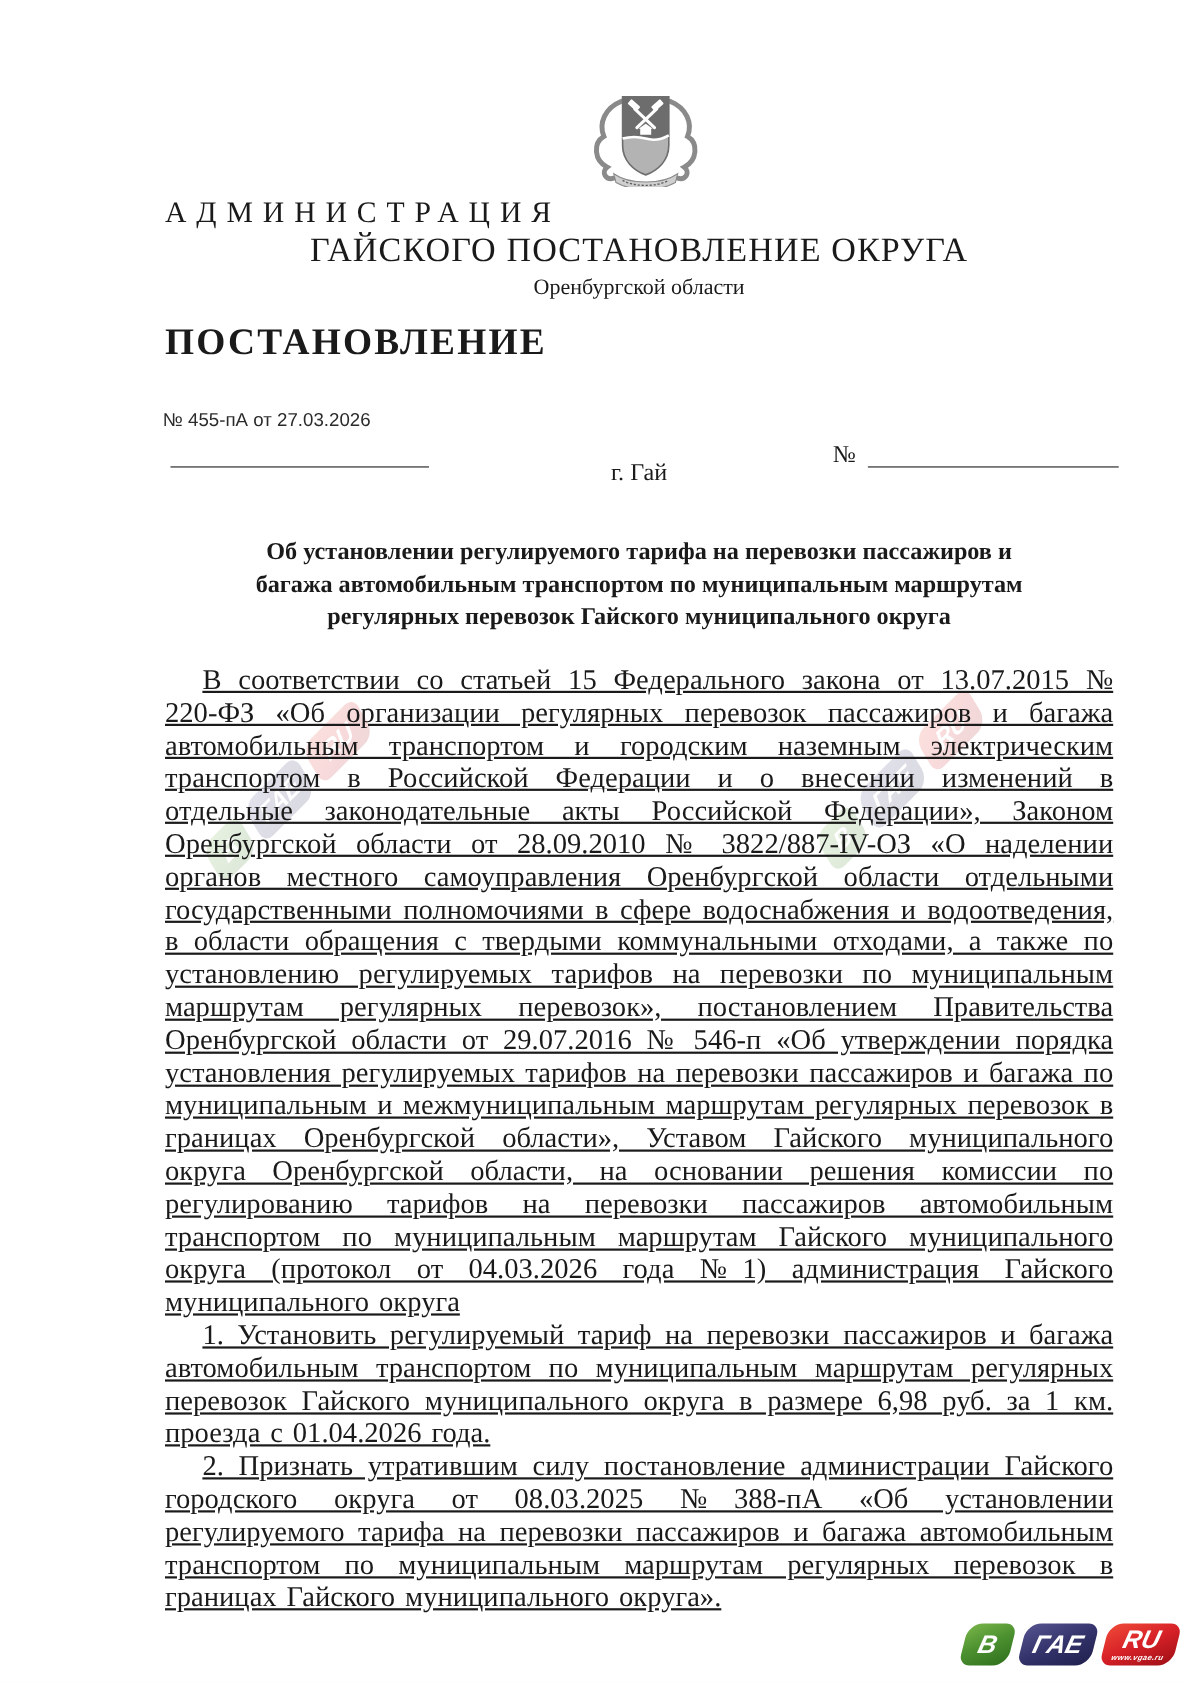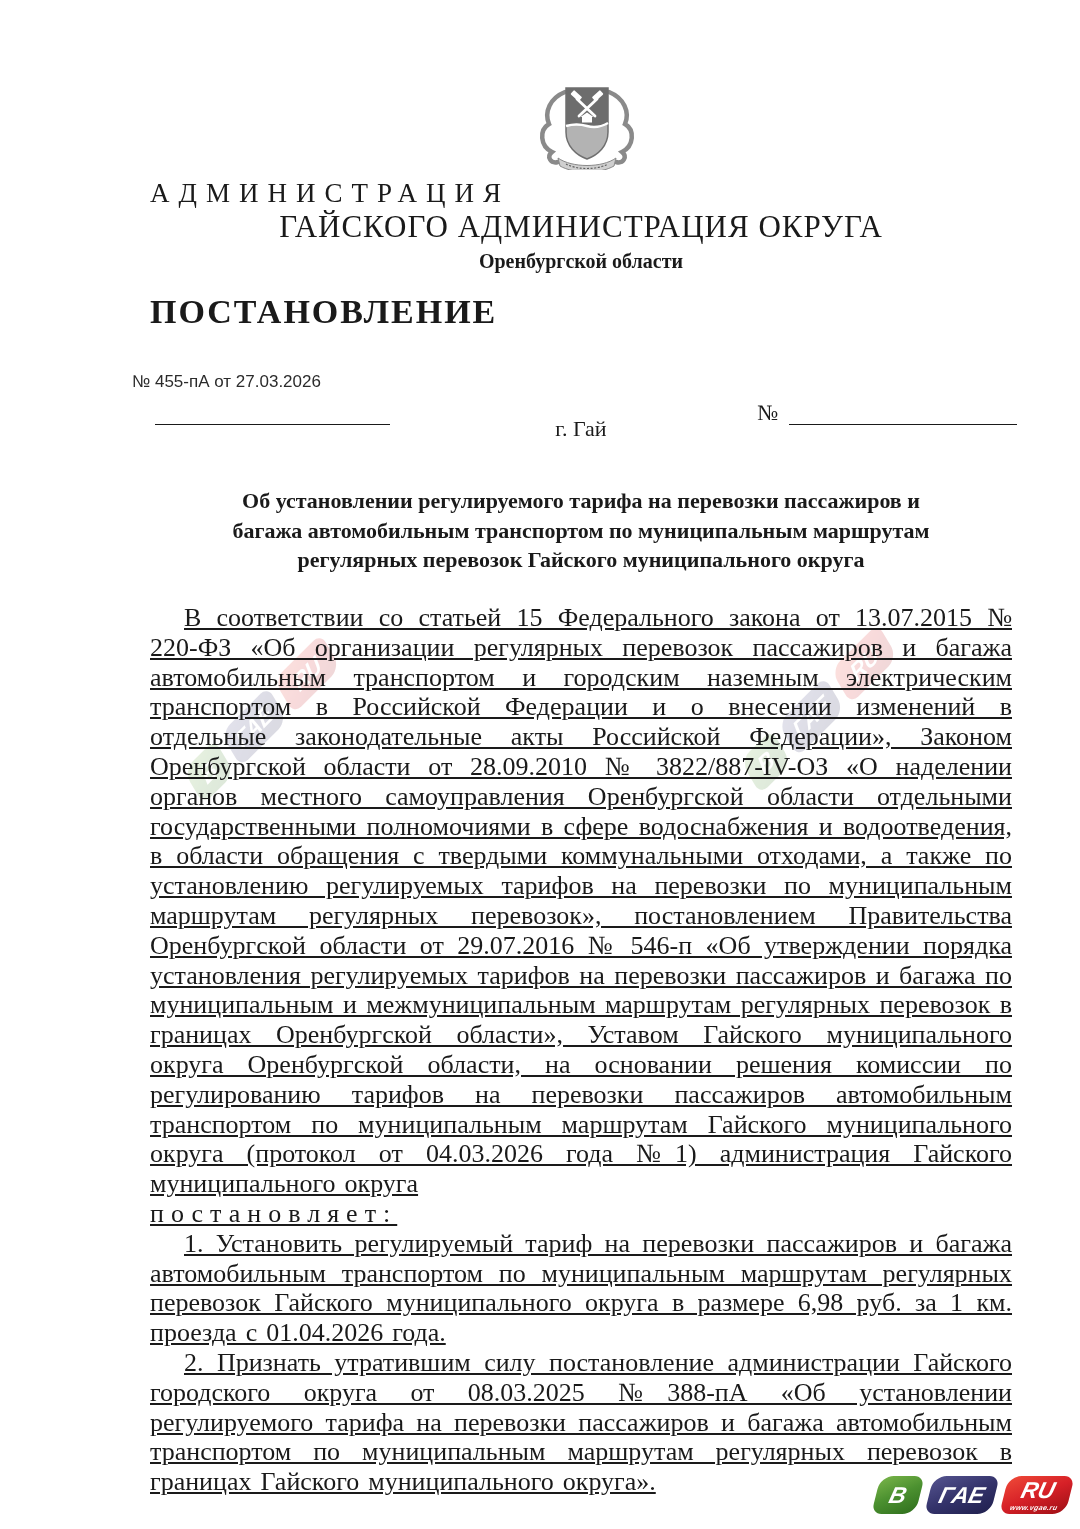--- a/index.html
+++ b/index.html
@@ -12,25 +12,25 @@
     font-family:"Liberation Serif", serif;
     color:#1a1a1a;
   }
   
   .emblem{position:absolute;left:531px;top:80px;width:112px;height:90px;}
   .org1{position:absolute;left:150px;top:178px;width:862px;text-align:left;
         font-size:27px;letter-spacing:9px;white-space:nowrap;}
   .org2{position:absolute;left:150px;top:209px;width:862px;text-align:center;
         font-size:31px;letter-spacing:1px;white-space:nowrap;}
   .org3{position:absolute;left:150px;top:250px;width:862px;text-align:center;
-        font-size:20px;font-weight:bold;}
+        font-size:20px;font-weight:normal;}
   .doctype{position:absolute;left:150px;top:293px;width:862px;
         font-size:34px;font-weight:bold;letter-spacing:2px;}
   
-  .stamp{position:absolute;left:132px;top:372px;
+  .stamp{position:absolute;left:148px;top:372px;
         font-family:"Liberation Sans", sans-serif;font-size:17px;color:#2b2b2b;}
   .sig-line{position:absolute;left:155px;top:424px;width:235px;height:0;
         border-bottom:1.6px solid #1a1a1a;}
   .place{position:absolute;left:150px;top:416px;width:862px;text-align:center;
         font-size:22px;}
   .num-label{position:absolute;left:757px;top:400px;font-size:22px;}
   .num-line{position:absolute;left:789px;top:424px;width:228px;height:0;
         border-bottom:1.6px solid #1a1a1a;}
   
   .title{position:absolute;left:150px;top:486px;width:862px;text-align:center;
@@ -98,39 +98,38 @@
       <line x1="65" y1="19" x2="47" y2="36"></line>
     </g>
     <rect x="39" y="13" width="11" height="5.5" rx="1" fill="#ffffff" transform="rotate(42 44.5 15.5)"></rect>
     <rect x="60" y="13" width="11" height="5.5" rx="1" fill="#ffffff" transform="rotate(-42 65.5 15.5)"></rect>
     <path d="M50,37 h10 v5.5 h-10 z M48.5,37 l6.5,-4.5 l6.5,4.5 z" fill="#ffffff"></path>
     <path d="M26,78 C40,88 70,88 84,78 L82,86 C68,94 42,94 28,86 Z" fill="#cfcfcf" stroke="#8a8a8a" stroke-width="1"></path>
     <path d="M34,84 C45,90 65,90 76,84" stroke="#5d5d5d" stroke-width="1.2" fill="none" stroke-dasharray="2 1.6"></path>
   </svg>
 
   <div class="org1">АДМИНИСТРАЦИЯ</div>
-  <div class="org2">ГАЙСКОГО АДМИНИСТРАЦИЯ ОКРУГА</div>
+  <div class="org2">ГАЙСКОГО ПОСТАНОВЛЕНИЕ ОКРУГА</div>
   <div class="org3">Оренбургской области</div>
   <div class="doctype">ПОСТАНОВЛЕНИЕ</div>
 
   <div class="stamp">№ 455-пА от 27.03.2026</div>
   <div class="sig-line"></div>
   <div class="place">г. Гай</div>
   <div class="num-label">№</div>
   <div class="num-line"></div>
 
   <div class="title">
     <div>Об установлении регулируемого тарифа на перевозки пассажиров и</div>
     <div>багажа автомобильным транспортом по муниципальным маршрутам</div>
     <div>регулярных перевозок Гайского муниципального округа</div>
   </div>
 
   <div class="bodytext">
     <p>В соответствии со статьей 15 Федерального закона от 13.07.2015 № 220-ФЗ «Об организации регулярных перевозок пассажиров и багажа автомобильным транспортом и городским наземным электрическим транспортом в Российской Федерации и о внесении изменений в отдельные законодательные акты Российской Федерации», Законом Оренбургской области от 28.09.2010 № 3822/887-IV-ОЗ «О наделении органов местного самоуправления Оренбургской области отдельными государственными полномочиями в сфере водоснабжения и водоотведения, в области обращения с твердыми коммунальными отходами, а также по установлению регулируемых тарифов на перевозки по муниципальным маршрутам регулярных перевозок», постановлением Правительства Оренбургской области от 29.07.2016 № 546-п «Об утверждении порядка установления регулируемых тарифов на перевозки пассажиров и багажа по муниципальным и межмуниципальным маршрутам регулярных перевозок в границах Оренбургской области», Уставом Гайского муниципального округа Оренбургской области,  на основании решения  комиссии по регулированию тарифов  на  перевозки пассажиров автомобильным транспортом по муниципальным маршрутам Гайского муниципального округа (протокол от 04.03.2026 года №1) администрация Гайского муниципального округа</p>
-    <p class="resolves">постановляет:</p>
     <p>1. Установить регулируемый тариф на перевозки пассажиров и багажа автомобильным транспортом по муниципальным маршрутам регулярных перевозок Гайского муниципального округа в размере 6,98 руб. за 1 км. проезда с 01.04.2026 года.</p>
     <p>2. Признать утратившим силу постановление администрации Гайского городского округа от 08.03.2025 №388-пА «Об установлении регулируемого тарифа на перевозки пассажиров и багажа автомобильным транспортом по муниципальным маршрутам регулярных перевозок в границах Гайского муниципального округа».</p>
   </div>
 
   <div class="footer-logo logo-row">
     <div class="badge badge-v">
       <span>В</span>
     </div>
     <div class="badge badge-gae">
       <span>ГАЕ</span>

